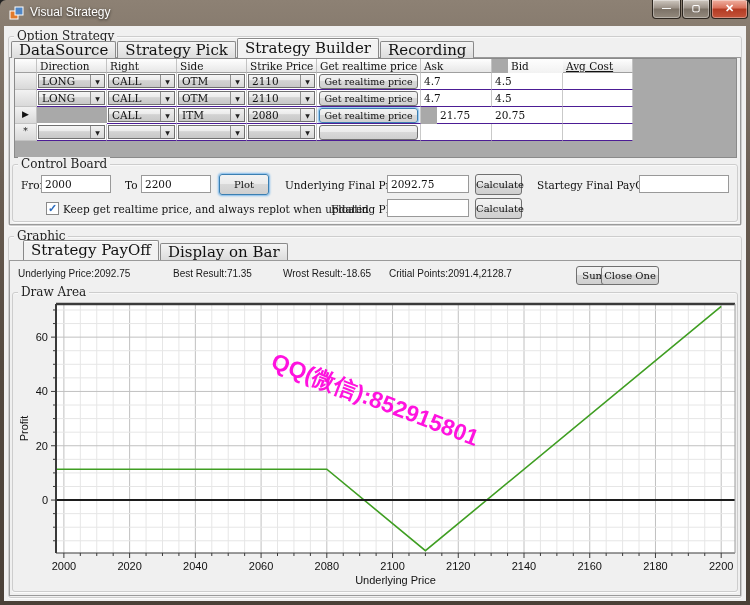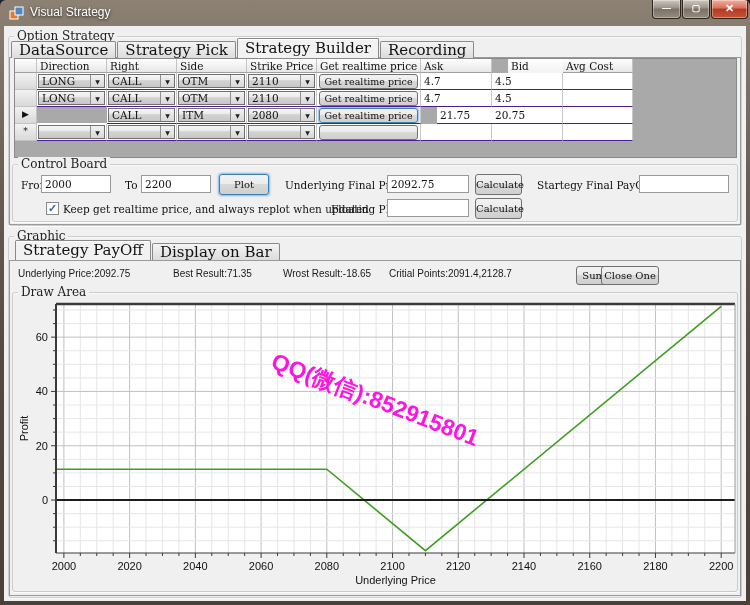--- a/index.html
+++ b/index.html
@@ -91,21 +91,21 @@
 
     <div class="grid" style="left:10px; top:32px;" id="strategy-grid">
         <div class="gcell ghead" style="left: 0px; top: 0px; width: 22px; height: 14px;"></div>
         <div class="gcell ghead" style="left: 22px; top: 0px; width: 70px; height: 14px;">Direction</div>
         <div class="gcell ghead" style="left: 92px; top: 0px; width: 70px; height: 14px;">Right</div>
         <div class="gcell ghead" style="left: 162px; top: 0px; width: 70px; height: 14px;">Side</div>
         <div class="gcell ghead" style="left: 232px; top: 0px; width: 70px; height: 14px;">Strike Price</div>
         <div class="gcell ghead" style="left: 302px; top: 0px; width: 104px; height: 14px;">Get realtime price</div>
         <div class="gcell ghead" style="left: 406px; top: 0px; width: 71px; height: 14px;">Ask</div>
         <div class="gcell ghead" style="left: 493px; top: 0px; width: 71px; height: 28px;">Bid</div>
-        <div class="gcell ghead" style="left: 548px; top: 0px; width: 70px; height: 14px;">Avg Cost</div>
+        <div class="gcell ghead" style="left: 548px; top: 0px; width: 70px; height: 14px; text-decoration: underline;">Avg Cost</div>
         <div class="gcell grow-hdr" style="left: 0px; top: 14px; width: 22px; height: 17px;"></div>
         <div class="gcell gdata" style="left: 22px; top: 14px; width: 70px; height: 17px; padding: 0px;">
           <div class="combo" style="left: 1px; top: 1px; right: 1px; height: 14px;">
             <span class="ctext">LONG</span>
             <span class="carr">▼</span>
           </div>
         </div>
         <div class="gcell gdata" style="left: 92px; top: 14px; width: 70px; height: 17px; padding: 0px;">
           <div class="combo" style="left: 1px; top: 1px; right: 1px; height: 14px;">
             <span class="ctext">CALL</span>
@@ -241,21 +241,21 @@
       <div class="checkbox" style="left:33px; top:37px;">✓</div>
       <div class="lbl" style="left:50px; top:38px;">Keep get realtime price, and always replot when updated</div>
       <div class="lbl" style="left:318px; top:38px;">Floating PL:</div>
       <input class="tbox" style="left: 374px; top: 34px; width: 82px;" value="">
       <button class="btn" style="position:absolute; left:462px; top:33px; width:47px; height:21px;">Calculate</button>
     </div>
 
     <div class="groupbox" style="left:4px; top:210px; width:734px; height:362px;">
       <span class="gb-label">Graphic</span>
     </div>
-    <div class="tabstrip" style="left:11px; top:214px; z-index:4;text-align:center;" id="g-tabs"><div class="tab active">Strategy PayOff</div><div class="tab">Display on Bar</div></div>
+    <div class="tabstrip" style="left:19px; top:214px; z-index:4;text-align:center;" id="g-tabs"><div class="tab active">Strategy PayOff</div><div class="tab">Display on Bar</div></div>
     <div class="tabpage" style="left:5px; top:234px; width:732px; height:336px;"></div>
 
     <div class="res" style="left:14px; top:242px;">Underlying Price:2092.75</div>
     <div class="res" style="left:169px; top:242px;">Best Result:71.35</div>
     <div class="res" style="left:279px; top:242px;">Wrost Result:-18.65</div>
     <div class="res" style="left:385px; top:242px;">Critial Points:2091.4,2128.7</div>
     <button class="btn" style="position:absolute; left:541px; top:240px; width:49px; height:19px;margin-left:31px;">Sumbit</button>
     <button class="btn" style="position:absolute; left:597px; top:240px; width:58px; height:19px;">Close One</button>
 
     <div class="groupbox" style="left:8px; top:266px; width:726px; height:300px;">

